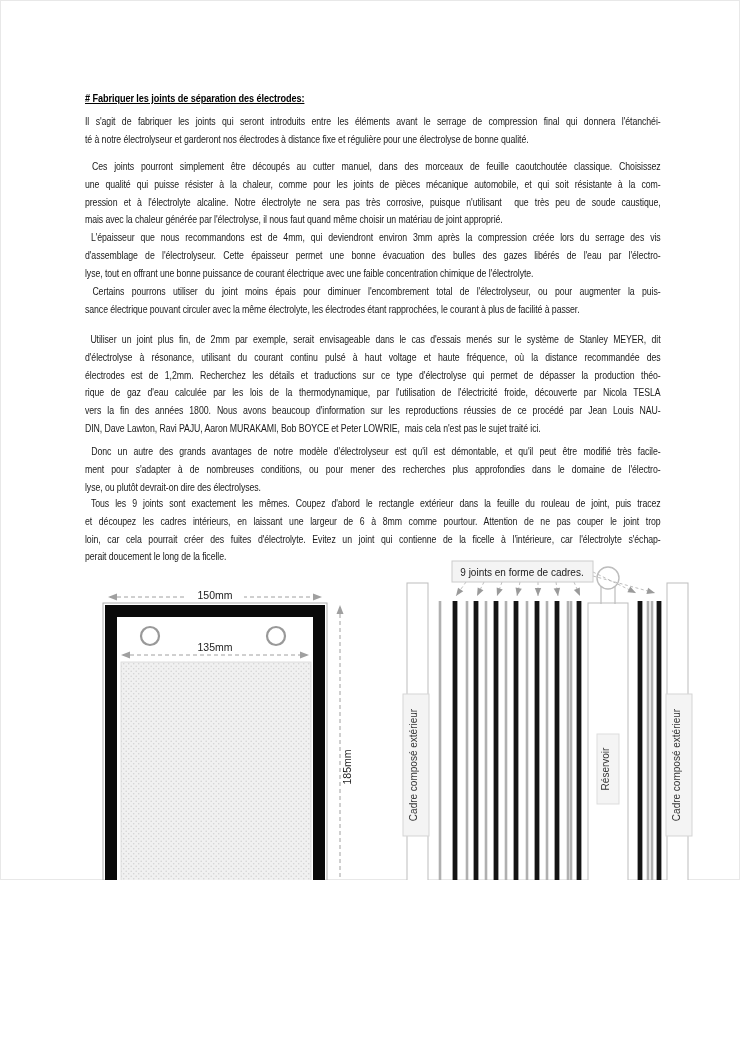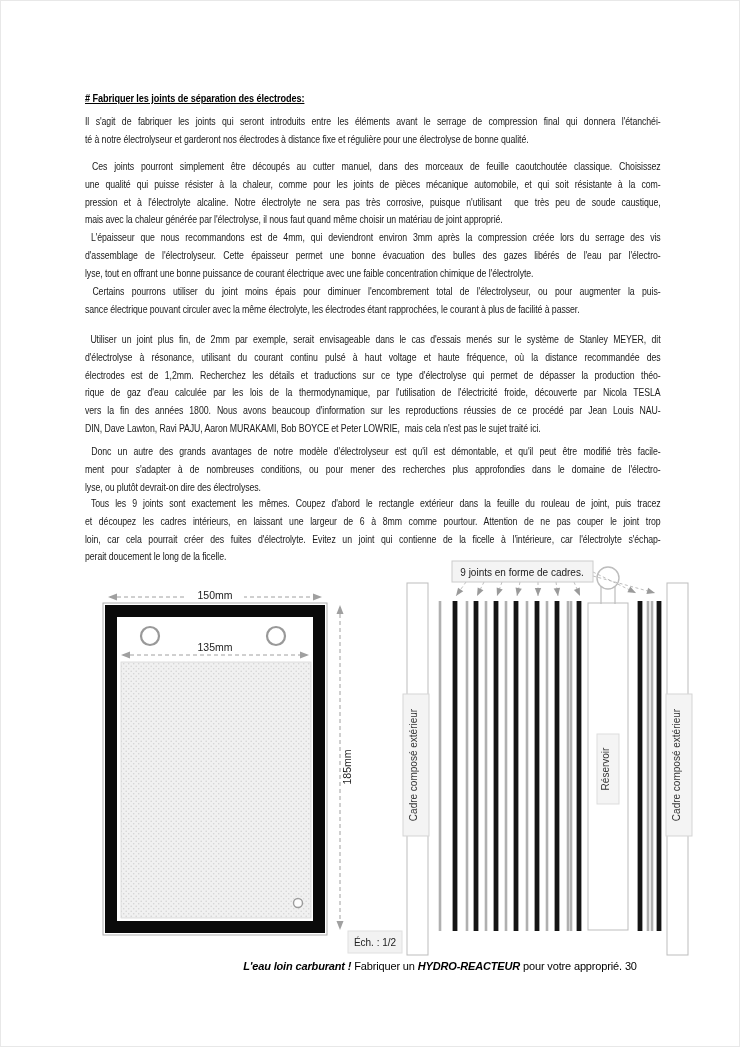--- a/index.html
+++ b/index.html
@@ -1,18 +1,18 @@
 <!DOCTYPE html>
 <html><head>
 <meta charset="utf-8">
 <style>
   html,body{margin:0;padding:0;background:#ffffff;}
   .page{
     position:relative;
-    width:740px;height:1047px;
+    width:740px;height:880px;
     background:#ffffff;
     overflow:hidden;
     box-shadow:inset 0 0 0 1px #e8e8e8;
     font-family:"Liberation Sans","DejaVu Sans",sans-serif;
     color:#1a1a1a;
   }
   .textcol{
     position:absolute;left:85px;top:0;width:724px;height:620px;
     transform:scaleX(0.795);
     transform-origin:0 0;

